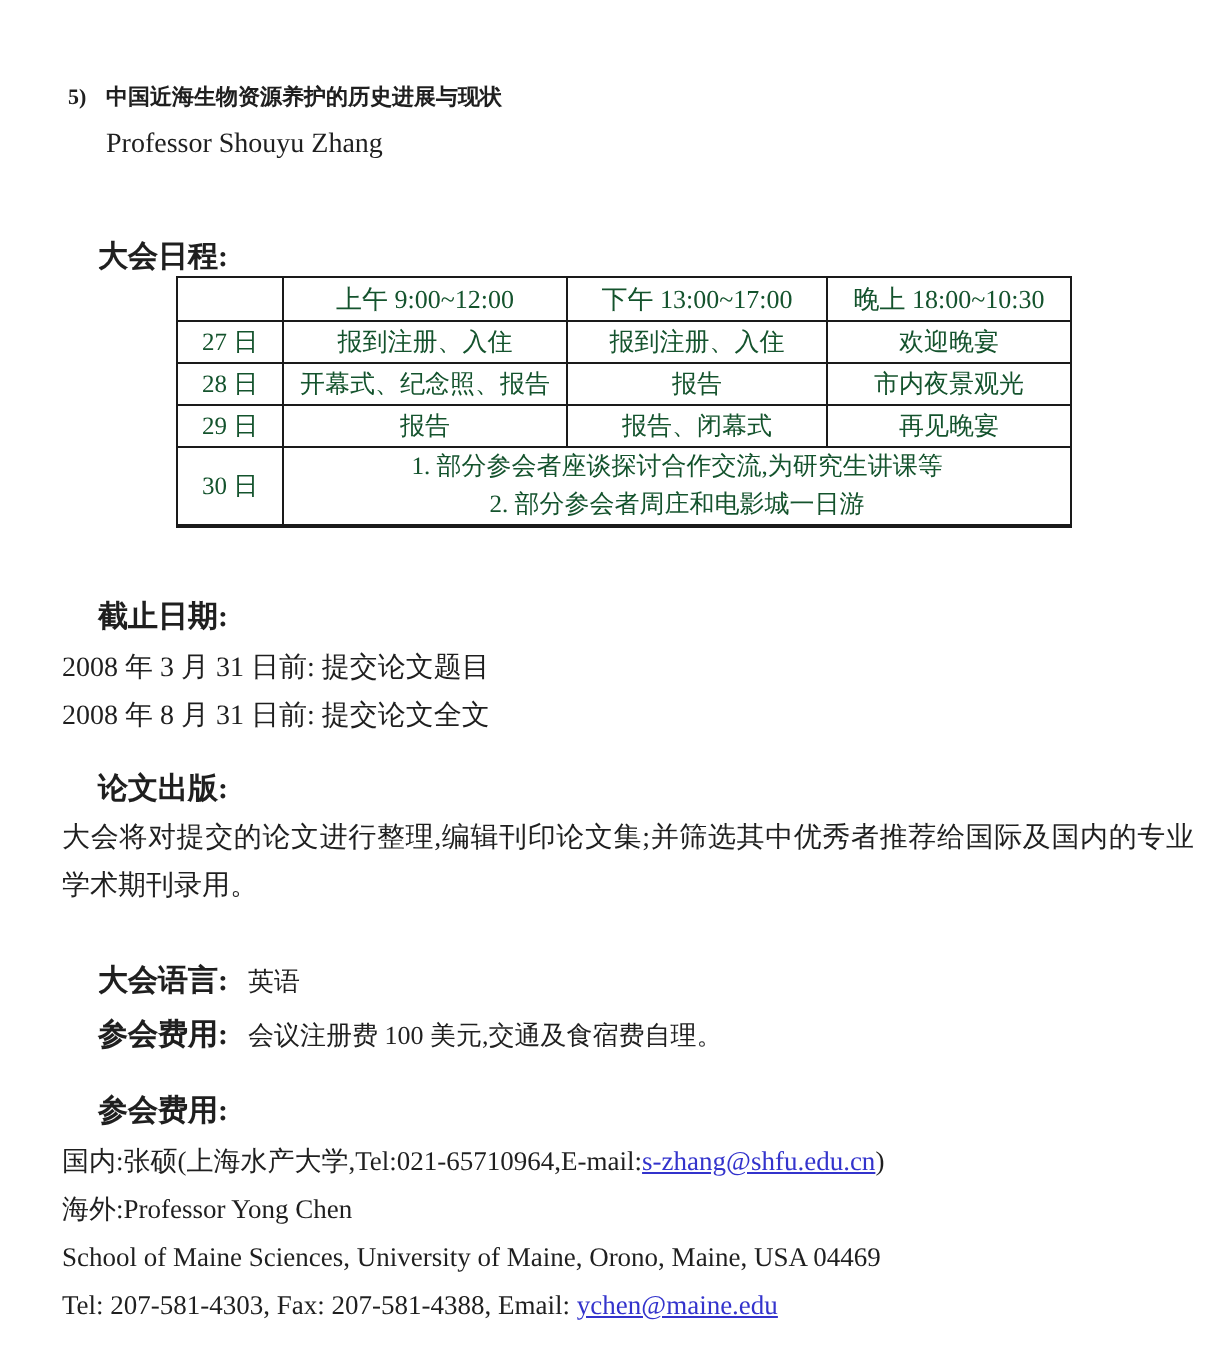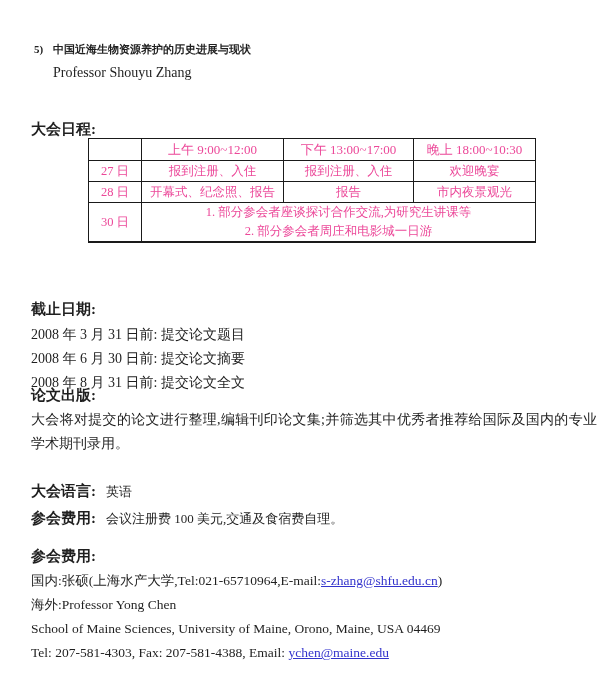--- a/index.html
+++ b/index.html
@@ -2,33 +2,33 @@
 <html style="--link: #3333cc;"><head>
 <meta charset="utf-8">
 <style>
   html,body{margin:0;padding:0;background:#ffffff;}
   .page{
     position:relative;width:612px;height:680px;background:#ffffff;
     font-family:"Liberation Serif","DejaVu Serif",serif;
     color:#1f1f1f;overflow:hidden;
   }
   .abs{position:absolute;}
-  .heading{font-weight:bold;font-size:15px;line-height:18px;}
+  .heading{font-weight:bold;font-size:15px;line-height:18px;margin-left:18px;}
 
   
   #keynote{left:34px;top:37px;}
   #keynote .titleline{font-weight:bold;font-size:11px;line-height:24px;}
   #keynote .titleline .num{display:inline-block;width:19px;}
   #keynote .sub{font-size:14px;line-height:24px;padding-left:19px;}
 
   
   #schedule-heading{left:31px;top:120px;}
   #schedule-table{left:88px;top:138px;}
   table.sched{border-collapse:collapse;table-layout:fixed;width:447px;
-    font-size:12.5px;color:#ec4899;}
+    font-size:12.5px;color:#14532d;}
   table.sched td{border:1px solid #1a1a1a;text-align:center;vertical-align:middle;
     padding:0 1px;white-space:nowrap;overflow:hidden;}
   table.sched tr.hdr td{height:21px;font-size:13px;}
   table.sched tr.data td{height:20px;}
   table.sched tr.foot td{height:38px;border-bottom-width:2px;}
   table.sched tr.foot .fl{line-height:19px;}
 
   
   #deadlines{left:31px;top:300px;}
   #deadlines .item{font-size:14px;line-height:24px;}
@@ -85,35 +85,40 @@
           <td>报到注册、入住</td>
           <td>报到注册、入住</td>
           <td>欢迎晚宴</td>
         </tr>
         <tr class="data">
           <td>28 日</td>
           <td>开幕式、纪念照、报告</td>
           <td>报告</td>
           <td>市内夜景观光</td>
         </tr>
+        <tr class="data">
+          <td>29 日</td>
+          <td>报告</td>
+          <td>报告、闭幕式</td>
+          <td>再见晚宴</td>
+        </tr>
         <tr class="foot">
           <td>30 日</td>
           <td colspan="3">
             <div class="fl">1. 部分参会者座谈探讨合作交流,为研究生讲课等</div>
             <div class="fl">2. 部分参会者周庄和电影城一日游</div>
           </td>
         </tr>
       </tbody>
     </table>
   </div>
 
   <div class="abs" id="deadlines">
     <div class="heading">截止日期:</div>
     <div class="item">2008 年 3 月 31 日前: 提交论文题目</div>
-    <div class="item">2008 年 6 月 30 日前: 提交论文摘要</div>
     <div class="item">2008 年 8 月 31 日前: 提交论文全文</div>
   </div>
 
   <div class="abs" id="publication">
     <div class="heading">论文出版:</div>
     <div class="para">大会将对提交的论文进行整理,编辑刊印论文集;并筛选其中优秀者推荐给国际及国内的专业学术期刊录用。</div>
   </div>
 
   <div class="abs inlinerow" id="language">
     <span class="heading">大会语言:</span><span class="val">英语</span>

